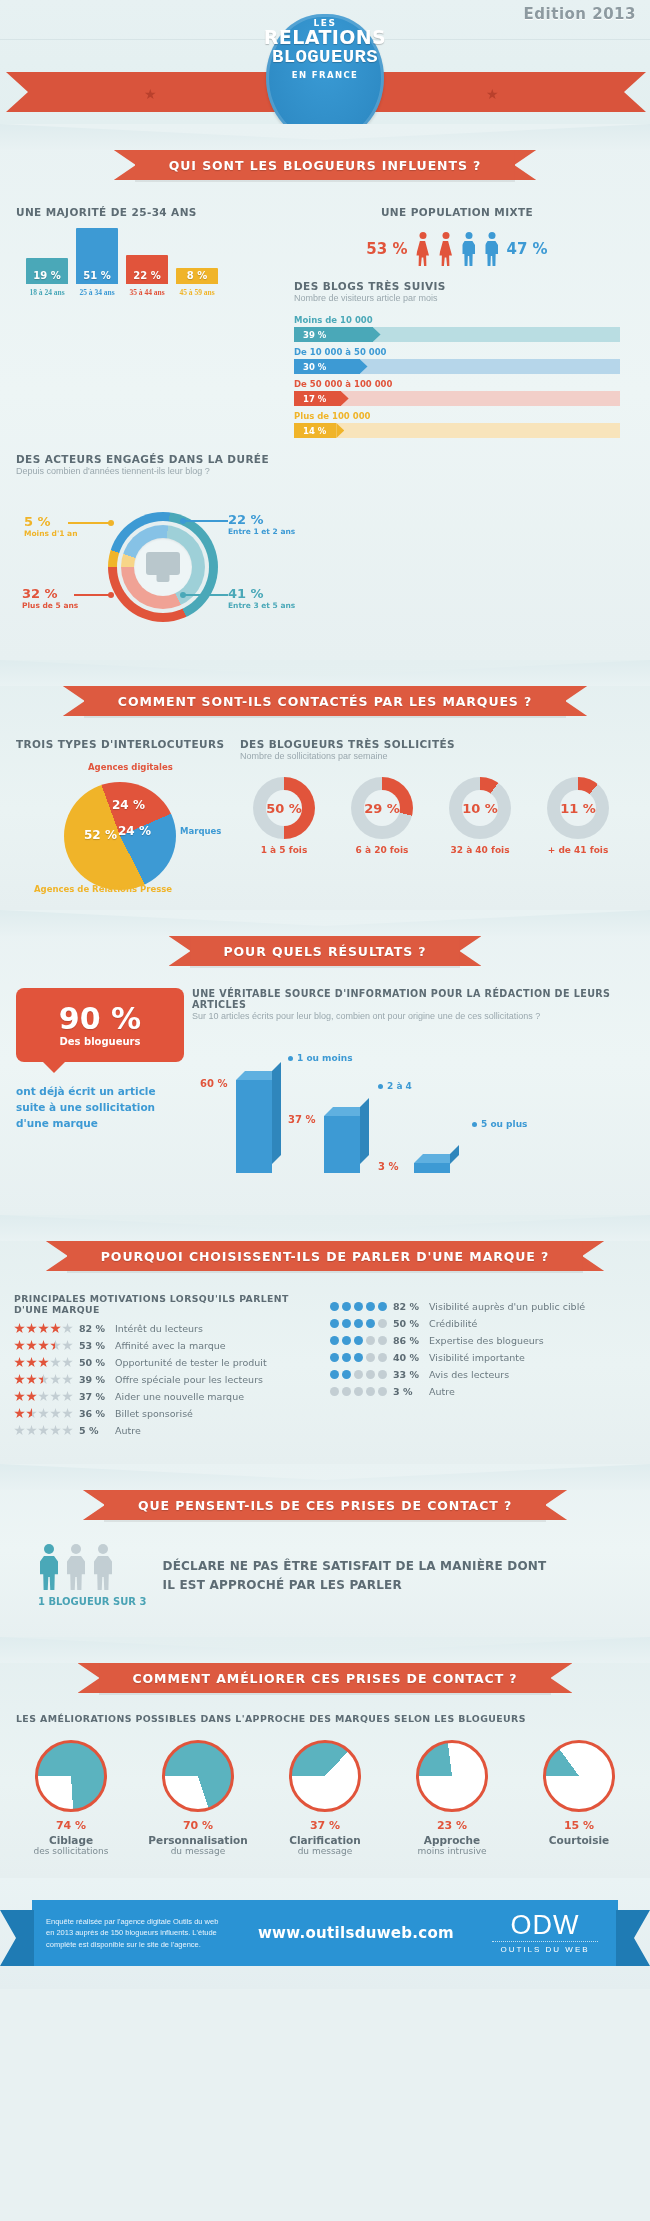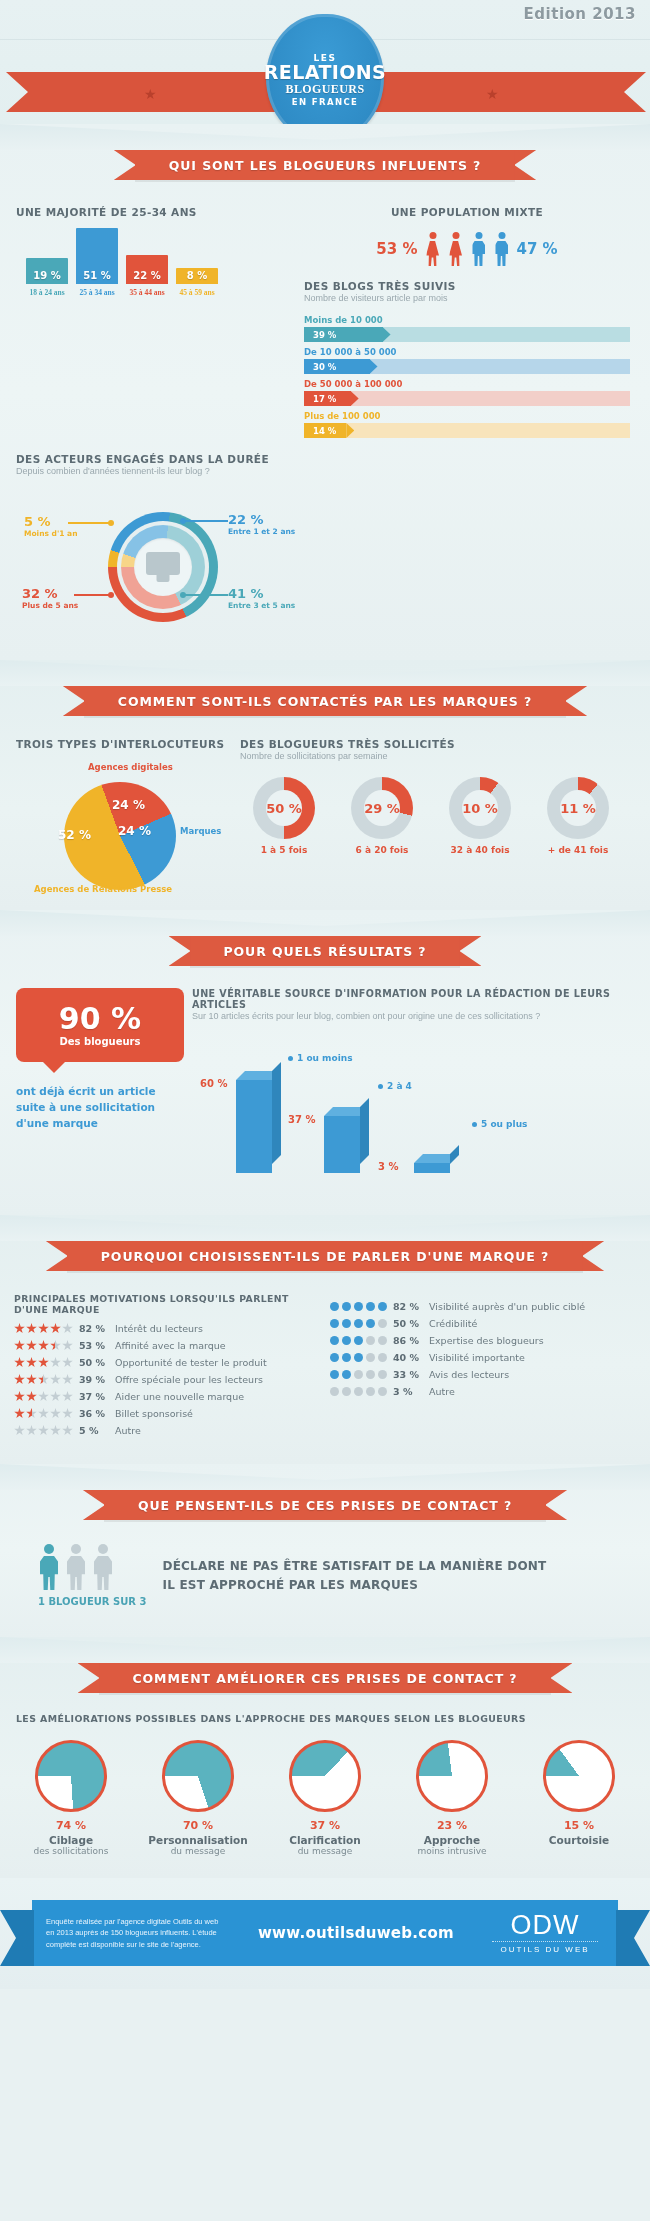--- a/index.html
+++ b/index.html
@@ -47,26 +47,26 @@
   .ribbon-main .tail-l { left:-60px; clip-path: polygon(0 0,100% 0,100% 100%,0 100%,22px 50%); }
   .ribbon-main .tail-r { right:-60px; clip-path: polygon(0 0,100% 0,calc(100% - 22px) 50%,100% 100%,0 100%); }
   .star { position:absolute; top:22px; color:#b9402c; font-size:14px; }
   .star.l { left:78px; } .star.r { left:420px; }
 
   .badge {
     position:absolute; left:50%; transform:translateX(-50%); top:14px;
     width:118px; height:128px; border-radius:50%/52%;
     background: radial-gradient(ellipse at 50% 35%, #3a9bd5 0%, #2f8cc6 70%, #2a7fb4 100%);
     box-shadow: inset 0 0 0 3px rgba(255,255,255,.16), 0 2px 3px rgba(0,0,0,.12);
-    display:flex; flex-direction:column; align-items:center; justify-content:center;
+    display:flex; flex-direction:column; align-items:center; 
     text-align:center; color:#fff; padding-top:4px;
   }
   .badge .l1 { font-size:9px; font-weight:700; letter-spacing:1.6px; font-family:"DejaVu Sans",sans-serif; }
   .badge .l2 { font-size:19px; font-weight:700; letter-spacing:.4px; line-height:1.05; font-family:"DejaVu Sans",sans-serif; text-shadow:0 1px 1px rgba(0,0,0,.22); }
-  .badge .l3 { font-size:12px; font-weight:700; letter-spacing:.4px; line-height:1.05; font-family:Liberation Serif, serif; text-shadow:0 1px 1px rgba(0,0,0,.22); }
+  .badge .l3 { font-size:19px; font-weight:700; letter-spacing:.4px; line-height:1.05; font-family:Liberation Mono, monospace; text-shadow:0 1px 1px rgba(0,0,0,.22); }
   .badge .l4 { font-size:8.5px; font-weight:700; letter-spacing:1.4px; margin-top:2px; font-family:"DejaVu Sans",sans-serif; }
 
   
   .sec-ribbon { position:relative; margin:0 auto; height:30px; display:flex; align-items:center; justify-content:center; }
   .sec-ribbon .rb {
     background:#dd5a40; height:30px; display:flex; align-items:center; justify-content:center;
     padding:0 34px; position:relative;
     box-shadow: 0 2px 0 rgba(0,0,0,.07);
   }
   .sec-ribbon .rb::before, .sec-ribbon .rb::after {
@@ -81,21 +81,21 @@
   }
 
   
   .h-title {
     font-family:"DejaVu Sans",sans-serif; font-weight:700; font-size:10.5px;
     letter-spacing:.4px; color:#5d6c74; text-transform:uppercase;
   }
   .h-sub { font-size:9px; color:#9aa8ae; margin-top:1px; }
 
   
-  .s1 { display:flex; padding:26px 16px 10px 16px; gap:10px; }
+  .s1 { display:flex; padding:26px 16px 10px 16px; }
   .s1 .left { width:278px; }
   .s1 .right { width:326px; }
 
   .agebars { position:relative; height:76px; margin-top:16px; padding-left:10px; }
   .agebars .grp { position:absolute; bottom:26px; display:flex; align-items:flex-end; gap:8px; }
   .abar { width:42px; position:relative; }
   .abar .fill { width:42px; border-radius:1px 1px 0 0; position:relative; }
   .abar .pct {
     position:absolute; bottom:3px; left:0; right:0; text-align:center;
     color:#fff; font-weight:700; font-size:10px; font-family:"DejaVu Sans",sans-serif;
@@ -419,21 +419,21 @@
     <div class="s2">
       <div class="left">
         <div class="h-title">TROIS TYPES D'INTERLOCUTEURS</div>
         <div class="pie3">
           <div id="pie3-shape" style="position: absolute; left: 24px; top: 14px; width: 112px; height: 108px; border-radius: 50%; background: conic-gradient(from -20deg, rgb(225, 84, 59) 0deg, rgb(225, 84, 59) 86.4deg, rgb(61, 154, 212) 86.4deg, rgb(61, 154, 212) 172.8deg, rgb(240, 180, 41) 172.8deg, rgb(240, 180, 41) 360deg);"></div>
           <div class="pielbl" style="left:48px; top:-6px; color:#e1543b">Agences digitales</div>
           <div class="pieval" style="left:72px; top:30px">24 %</div>
           <div class="pielbl" style="left:140px; top:58px; color:#3d9ad4">Marques</div>
           <div class="pieval" style="left:78px; top:56px">24 %</div>
           <div class="pielbl" style="left:-6px; top:116px; color:#f0b429">Agences de Relations Presse</div>
-          <div class="pieval" style="left:18px; top:60px">52 %</div>
+          <div class="pieval" style="left:44px; top:60px">52 %</div>
         </div>
       </div>
       <div class="right">
         <div class="h-title">DES BLOGUEURS TRÈS SOLLICITÉS</div>
         <div class="h-sub">Nombre de sollicitations par semaine</div>
         <div class="gauges" id="gauges">
             <div class="gauge">
               <div class="ring" style="background:conic-gradient(from 0deg,#e1543b 0deg 180deg,#cdd8dc 180deg 360deg)">
                 <div class="hole">
                   <span>50 %</span>
@@ -774,21 +774,21 @@
             </div>
           <div class="p">
               <div class="h" style="background:#c2ced3"></div>
               <div class="b" style="background:#c2ced3"></div>
             </div>
         </div>
         <div class="cap1">1 BLOGUEUR SUR 3</div>
       </div>
       <div>
         <div class="statement">DÉCLARE NE PAS ÊTRE SATISFAIT DE LA MANIÈRE DONT</div>
-        <div class="statement">IL EST APPROCHÉ PAR LES MARQUES</div>
+        <div class="statement">IL EST APPROCHÉ PAR LES PARLER</div>
       </div>
     </div>
   </div>
 
   <div class="band alt">
     <div class="wedge-top"></div>
     <div class="sec-ribbon">
       <div class="rb">
           <span class="txt">COMMENT AMÉLIORER CES PRISES DE CONTACT ?</span>
         </div>

